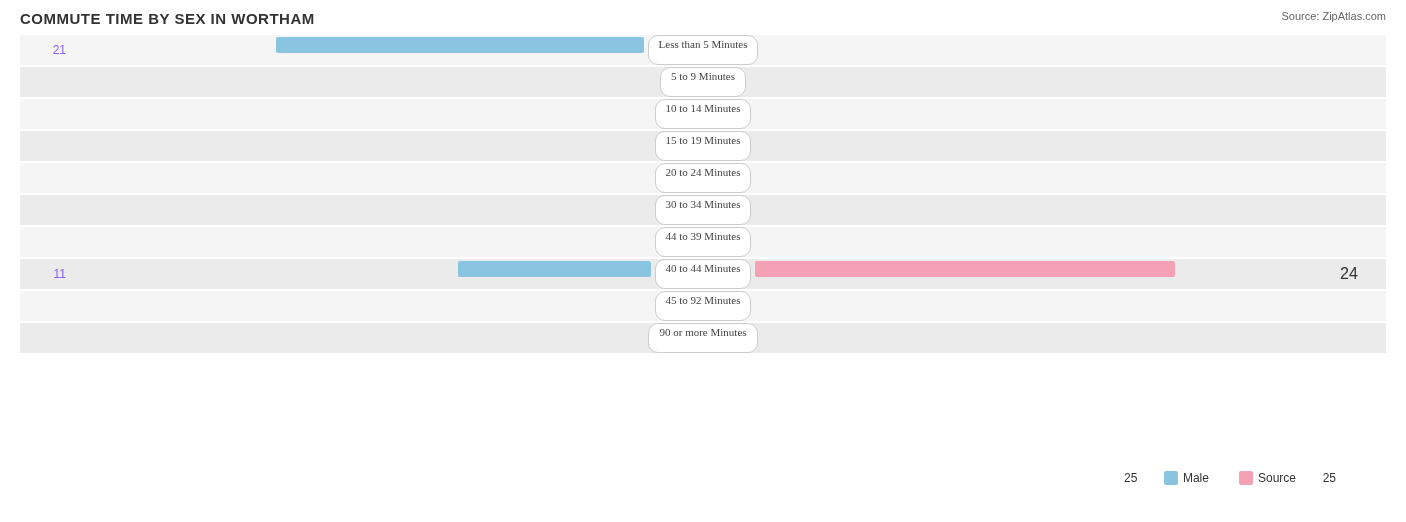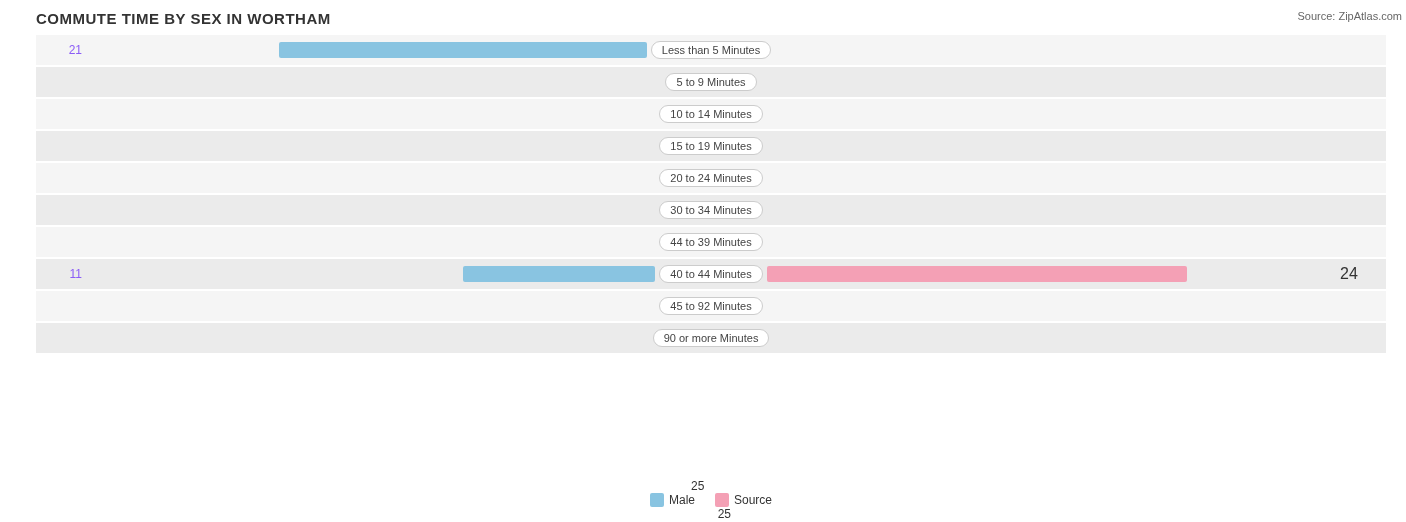--- a/index.html
+++ b/index.html
@@ -7,35 +7,35 @@
       font-family: Arial, sans-serif;
       background: #fff;
       width: 1406px;
       height: 522px;
       overflow: hidden;
       position: relative;
     }
     .chart-container {
       width: 1406px;
       height: 522px;
-      padding: 10px 20px 40px 36px;
+      padding: 10px 20px 40px 20px;
       position: relative;
     }
     .chart-title {
       font-size: 15px;
       font-weight: bold;
       text-transform: uppercase;
       color: #333;
       margin-bottom: 8px;
       letter-spacing: 0.5px;
     }
     .source-text {
       position: absolute;
       top: 10px;
-      right: 4px;
+      right: 20px;
       font-size: 11px;
       color: #666;
     }
     .chart-area {
       position: relative;
       width: 100%;
       height: 420px;
     }
     .row {
       display: flex;
@@ -53,23 +53,23 @@
       width: 50px;
       text-align: right;
       font-size: 12px;
       color: #8b5cf6;
       padding-right: 4px;
       flex-shrink: 0;
     }
     .bars-center {
       flex: 1;
       display: flex;
-      align-items: center;
       position: relative;
       height: 100%;
+      font-family: Liberation Serif, serif;
     }
     .male-bar-container {
       flex: 1;
       display: flex;
       justify-content: flex-end;
       align-items: center;
       height: 20px;
       position: relative;
     }
     .female-bar-container {
@@ -111,32 +111,31 @@
       text-align: left;
       font-size: 16px;
       color: #333;
       padding-left: 4px;
       flex-shrink: 0;
     }
     .legend-area {
       display: flex;
       justify-content: flex-end;
       align-items: center;
-      margin-top: 24px;
+      margin-top: 16px;
       padding: 0 50px;
-      flex-direction: column;
     }
     .legend-left {
       font-size: 12px;
       color: #333;
       width: 40px;
     }
     .legend-center {
       display: flex;
-      gap: 20px;
+      gap: 30px;
       align-items: center;
     }
     .legend-item {
       display: flex;
       align-items: center;
       gap: 5px;
       font-size: 12px;
       color: #333;
     }
     .legend-swatch {

